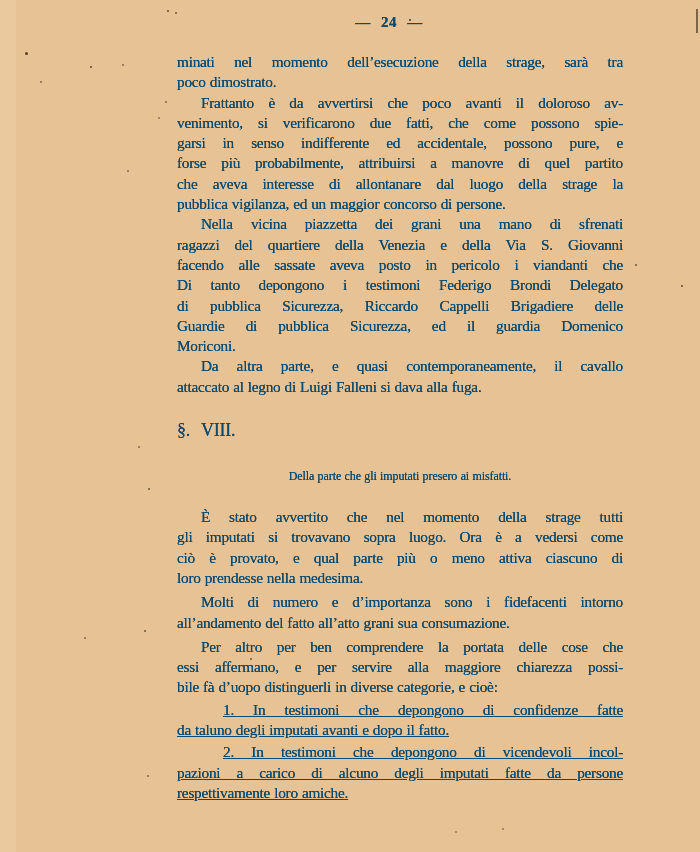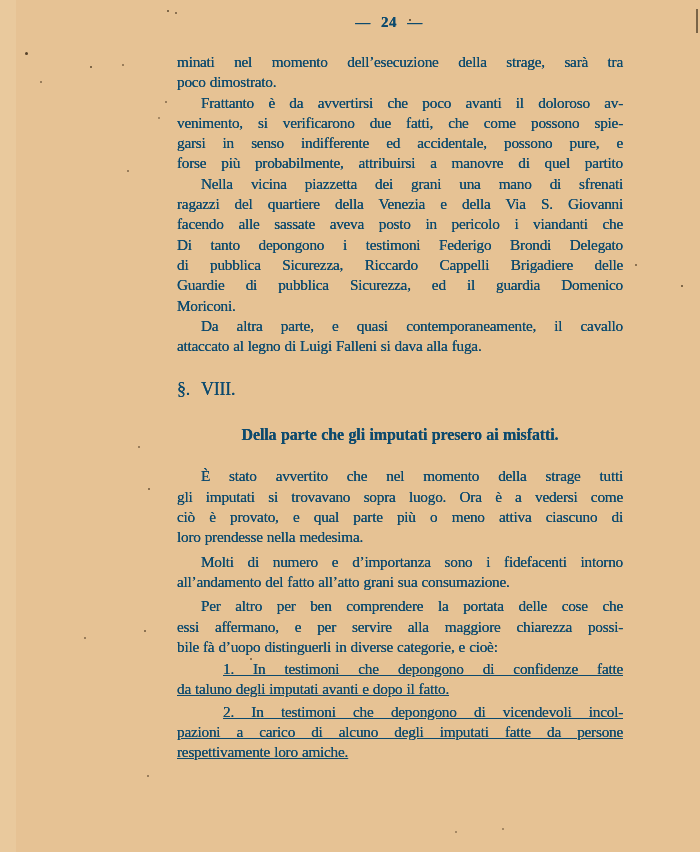--- a/index.html
+++ b/index.html
@@ -31,21 +31,21 @@
   .line { text-align:justify; text-align-last:justify; }
   .line.last { text-align-last:left; }
   .indent-first > .line:first-child { padding-left:24px; }
   .indent-list  > .line:first-child { padding-left:46px; }
   .section-mark {
     margin:21px 0 23px; line-height:24px; text-align:left;
     font-size:18px; word-spacing:7px;
   }
   .heading {
     margin:0 0 20px; line-height:22px; text-align:center;
-    font-weight:bold; font-size:16px; letter-spacing:-0.1px;
+    font-weight:normal; font-size:12px; letter-spacing:-0.1px;
   }
   
   #content > :nth-child(8) { margin-top:4px; }
   #content > :nth-child(9) { margin-top:4px; }
   #content > :nth-child(10), #content > :nth-child(11) { margin-top:2px;text-decoration:underline; }
 
   .speck { position:absolute; background:#3b2a16; border-radius:50%; pointer-events:none; }
   .edge-line { position:absolute; left:696px; top:9px; width:2px; height:24px; background:#5f4c33; opacity:.8; }
 </style>
 </head>
@@ -57,20 +57,22 @@
   <div id="content">
       <div class="para indent-none">
         <div class="line">minati nel momento dell’esecuzione della strage, sarà tra</div>
         <div class="line last">poco dimostrato.</div>
       </div>
       <div class="para indent-first">
         <div class="line">Frattanto è da avvertirsi che poco avanti il doloroso av-</div>
         <div class="line">venimento, si verificarono due fatti, che come possono spie-</div>
         <div class="line">garsi in senso indifferente ed accidentale, possono pure, e</div>
         <div class="line">forse più probabilmente, attribuirsi a manovre di quel partito</div>
+        <div class="line">che aveva interesse di allontanare dal luogo della strage la</div>
+        <div class="line last">pubblica vigilanza, ed un maggior concorso di persone.</div>
       </div>
       <div class="para indent-first">
         <div class="line">Nella vicina piazzetta dei grani una mano di sfrenati</div>
         <div class="line">ragazzi del quartiere della Venezia e della Via S. Giovanni</div>
         <div class="line">facendo alle sassate aveva posto in pericolo i viandanti che</div>
         <div class="line">Di tanto depongono i testimoni Federigo Brondi Delegato</div>
         <div class="line">di pubblica Sicurezza, Riccardo Cappelli Brigadiere delle</div>
         <div class="line">Guardie di pubblica Sicurezza, ed il guardia Domenico</div>
         <div class="line last">Moriconi.</div>
       </div>

